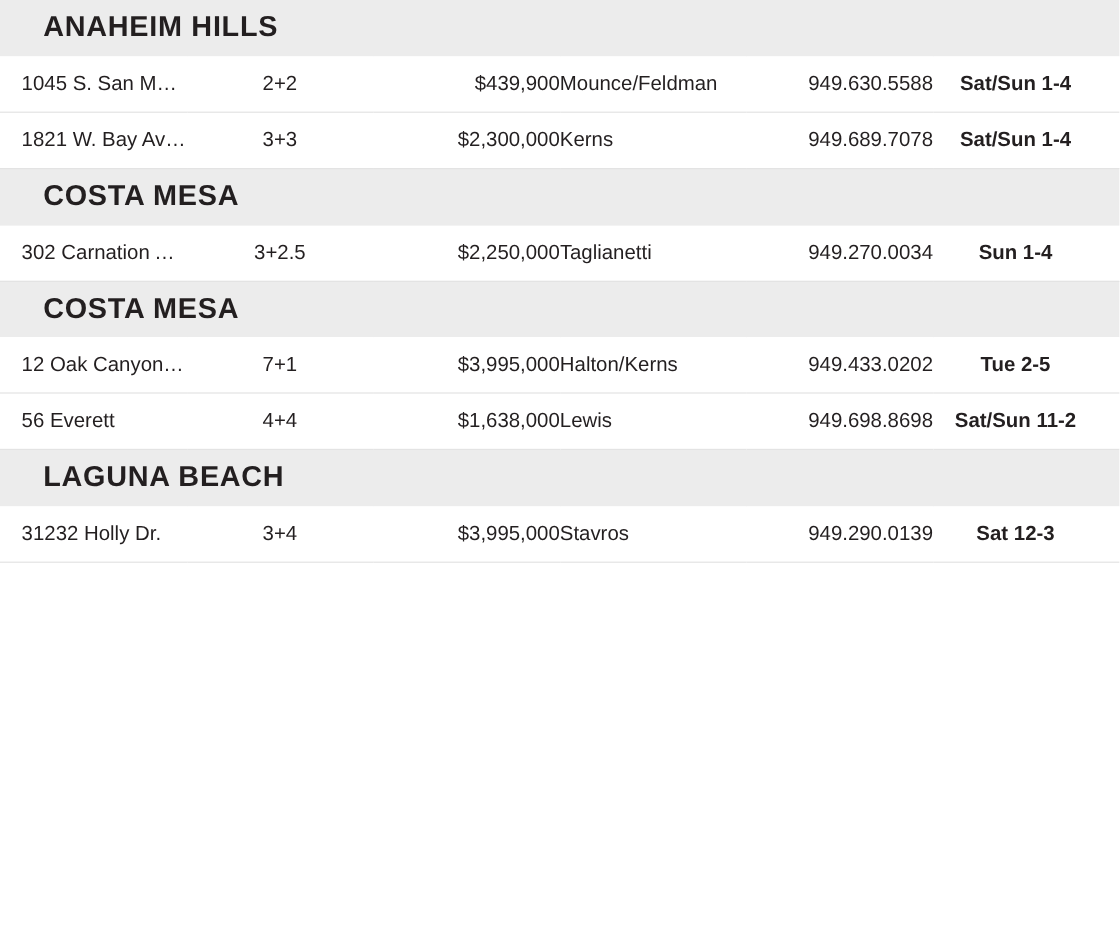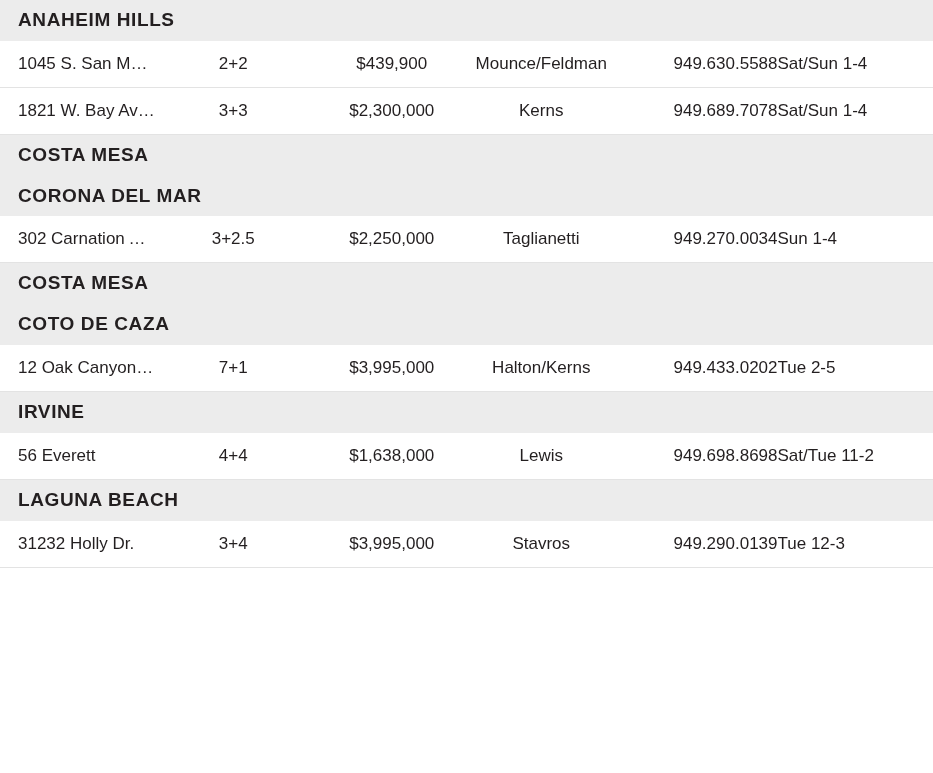--- a/index.html
+++ b/index.html
@@ -17,25 +17,25 @@
   .listing-table {
     width: 933px;
     border-collapse: collapse;
     table-layout: fixed;
   }
   .section-row td {
     background: #ececec;
     padding: 0;
   }
   .section-title {
-    font-size: 19px;
+    font-size: 24px;
     letter-spacing: 0.6px;
     font-weight: 600;
     color: #231f20;
-    padding: 9px 0 9px 18px;
+    padding: 9px 0 9px 36px;
     line-height: 1.2;
   }
   .listing-row td {
     background: #ffffff;
     font-size: 17px;
     color: #231f20;
     padding: 13px 0 13px 0;
     border-bottom: 1px solid #e3e3e3;
     white-space: nowrap;
     overflow: hidden;
@@ -48,38 +48,39 @@
     width: 236px;
     text-align: left;
     padding-left: 18px !important;
   }
   .c-beds {
     width: 78px;
     text-align: center;
   }
   .c-price {
     width: 150px;
-    text-align: center;
+    text-align: right;
     padding-left: 6px !important;
     margin-top: 27px;
   }
   .c-agent {
     width: 190px;
-    text-align: center;
+    text-align: left;
     padding-right: 6px !important;
   }
   .c-phone {
     width: 150px;
     text-align: right;
     margin-top: 16px;
   }
   .c-hours {
     width: 128px;
-    text-align: left;
+    text-align: center;
     padding-right: 18px !important;
+    font-weight: bold;
   }
 </style>
 </head>
 <body>
 
 <table class="listing-table">
   <tbody>
       <tr class="section-row">
         <td colspan="6">
           <div class="section-title">ANAHEIM HILLS</div>
@@ -99,71 +100,56 @@
         <td class="c-price">$2,300,000</td>
         <td class="c-agent">Kerns</td>
         <td class="c-phone">949.689.7078</td>
         <td class="c-hours">Sat/Sun 1-4</td>
       </tr>
       <tr class="section-row">
         <td colspan="6">
           <div class="section-title">COSTA MESA</div>
         </td>
       </tr>
-      <tr class="section-row">
-        <td colspan="6">
-          <div class="section-title">CORONA DEL MAR</div>
-        </td>
-      </tr>
       <tr class="listing-row">
         <td class="c-address">302 Carnation Ave.</td>
         <td class="c-beds">3+2.5</td>
         <td class="c-price">$2,250,000</td>
         <td class="c-agent">Taglianetti</td>
         <td class="c-phone">949.270.0034</td>
         <td class="c-hours">Sun 1-4</td>
       </tr>
       <tr class="section-row">
         <td colspan="6">
           <div class="section-title">COSTA MESA</div>
         </td>
       </tr>
-      <tr class="section-row">
-        <td colspan="6">
-          <div class="section-title">COTO DE CAZA</div>
-        </td>
-      </tr>
       <tr class="listing-row">
         <td class="c-address">12 Oak Canyon Trl.</td>
         <td class="c-beds">7+1</td>
         <td class="c-price">$3,995,000</td>
         <td class="c-agent">Halton/Kerns</td>
         <td class="c-phone">949.433.0202</td>
         <td class="c-hours">Tue 2-5</td>
       </tr>
-      <tr class="section-row">
-        <td colspan="6">
-          <div class="section-title">IRVINE</div>
-        </td>
-      </tr>
       <tr class="listing-row">
         <td class="c-address">56 Everett</td>
         <td class="c-beds">4+4</td>
         <td class="c-price">$1,638,000</td>
         <td class="c-agent">Lewis</td>
         <td class="c-phone">949.698.8698</td>
-        <td class="c-hours">Sat/Tue 11-2</td>
+        <td class="c-hours">Sat/Sun 11-2</td>
       </tr>
       <tr class="section-row">
         <td colspan="6">
           <div class="section-title">LAGUNA BEACH</div>
         </td>
       </tr>
       <tr class="listing-row">
         <td class="c-address">31232 Holly Dr.</td>
         <td class="c-beds">3+4</td>
         <td class="c-price">$3,995,000</td>
         <td class="c-agent">Stavros</td>
         <td class="c-phone">949.290.0139</td>
-        <td class="c-hours">Tue 12-3</td>
+        <td class="c-hours">Sat 12-3</td>
       </tr>
     </tbody>
 </table>
 
 </body></html>

